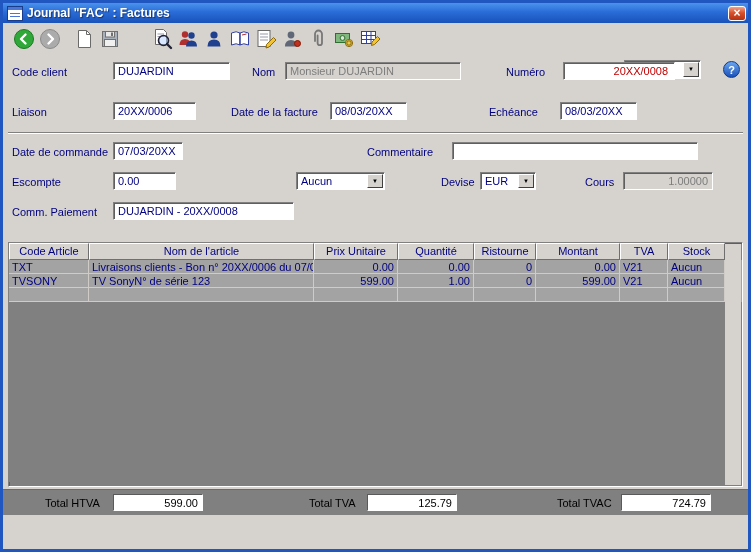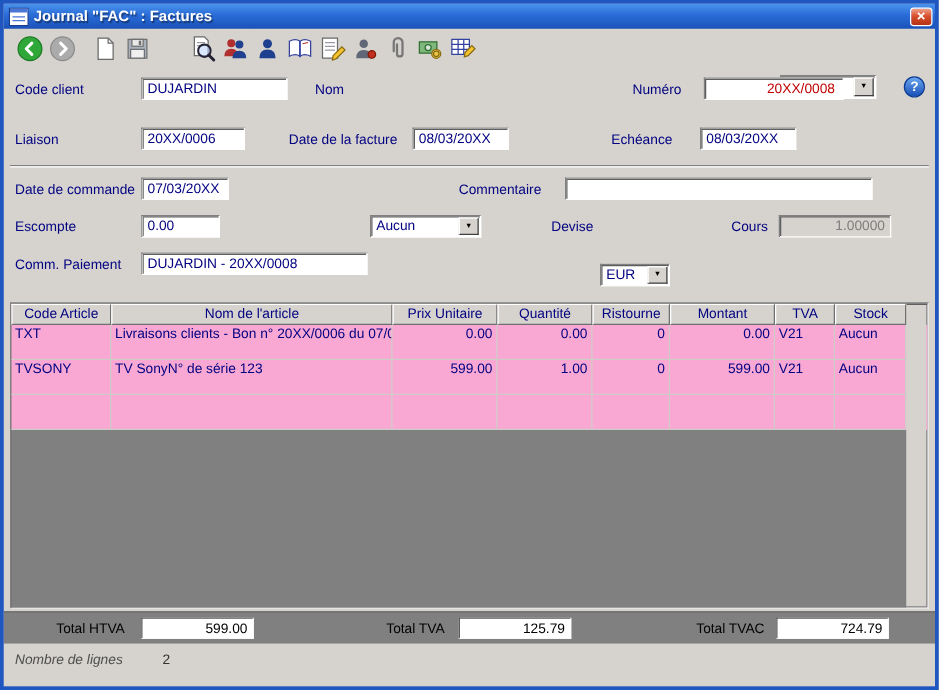--- a/index.html
+++ b/index.html
@@ -53,21 +53,21 @@
   .hsep { position:absolute; left:5px; width:735px; height:2px;
           border-top:1px solid #808080; border-bottom:1px solid #fff; }
 
   
   .grid { position:absolute; left:5px; top:239px; width:735px; height:245px;
           background:#808080; border:1px solid; border-color:#808080 #fff #fff #808080;
           box-shadow:inset 1px 1px 0 #5f5f5f; overflow:hidden; }
   .ghead { display:flex; height:17px; }
   .th { background:#D6D3CE; color:#000080; font-size:11px; text-align:center; line-height:15px;
         border:1px solid; border-color:#fff #6f6f6f #6f6f6f #fff; overflow:hidden; white-space:nowrap; flex:none; }
-  .trow { display:flex; height:28px; background:#f9a8d4; }
+  .trow { display:flex; height:14px; background:#a3a3a3; }
   .td { color:#000080; font-size:11px; line-height:15px; padding:0 3px;
         border-right:1px solid #CFCCC7; border-bottom:1px solid #CFCCC7;
         overflow:hidden; white-space:nowrap; flex:none; }
   .td.ar { text-align:right; }
   .c0{width:80px;} .c1{width:225px;} .c2{width:84px;} .c3{width:76px;}
   .c4{width:62px;} .c5{width:84px;} .c6{width:48px;} .c7{width:57px;}
   .gdark { height:180px; background:#808080; width:716px; }
   .vscroll { position:absolute; right:1px; top:1px; bottom:1px; width:16px; background:#D6D3CE; }
 
   
@@ -205,20 +205,21 @@
         <span style="color:#000;">06/2017</span>
         <span class="combo-btn" style="top:1px; height:15px;">▼</span>
       </span>
       <span class="help-btn">?</span>
     </div>
   </div>
 
   <span class="lbl" style="left:9px; top:60px;">Code client</span>
   <div class="fld" style="left:110px; top:59px; width:117px;">DUJARDIN</div>
   <span class="lbl" style="left:249px; top:60px;">Nom</span>
+  <div class="fld dis" style="left:282px; top:59px; width:176px;">Monsieur DUJARDIN</div>
   <span class="lbl" style="left:503px; top:60px;">Numéro</span>
   <div class="fld red" style="left:560px; top:59px; width:112px;">20XX/0008</div>
 
   <span class="lbl" style="left:9px; top:100px;">Liaison</span>
   <div class="fld" style="left:110px; top:99px; width:83px;">20XX/0006</div>
   <span class="lbl" style="left:228px; top:100px;">Date de la facture</span>
   <div class="fld" style="left:327px; top:99px; width:77px;">08/03/20XX</div>
   <span class="lbl" style="left:486px; top:100px;">Echéance</span>
   <div class="fld" style="left:557px; top:99px; width:77px;">08/03/20XX</div>
 
@@ -229,21 +230,21 @@
   <span class="lbl" style="left:364px; top:140px;">Commentaire</span>
   <div class="fld" style="left:449px; top:139px; width:246px;"></div>
 
   <span class="lbl" style="left:9px; top:170px;">Escompte</span>
   <div class="fld" style="left:110px; top:169px; width:63px;">0.00</div>
   <div class="fld combo" style="left:293px; top:169px; width:89px;">
     <span>Aucun</span>
     <span class="combo-btn">▼</span>
   </div>
   <span class="lbl" style="left:438px; top:170px;">Devise</span>
-  <div class="fld combo" style="left:477px; top:169px; width:56px;margin-top:39px;">
+  <div class="fld combo" style="left:477px; top:169px; width:56px;">
     <span>EUR</span>
     <span class="combo-btn">▼</span>
   </div>
   <span class="lbl" style="left:582px; top:170px;">Cours</span>
   <div class="fld dis ar" style="left:620px; top:169px; width:90px;">1.00000</div>
 
   <span class="lbl" style="left:9px; top:200px;">Comm. Paiement</span>
   <div class="fld" style="left:110px; top:199px; width:181px;">DUJARDIN - 20XX/0008</div>
 
   <div class="grid">
@@ -293,18 +294,14 @@
 
   <div class="totalsbar">
     <span class="tlabel" style="left:42px;">Total HTVA</span>
     <div class="tfield" style="left:110px;">599.00</div>
     <span class="tlabel" style="left:306px;">Total TVA</span>
     <div class="tfield" style="left:364px;">125.79</div>
     <span class="tlabel" style="left:554px;">Total TVAC</span>
     <div class="tfield" style="left:618px;">724.79</div>
   </div>
 
-  <div class="statusbar">
-    <span class="st-label">Nombre de lignes</span>
-    <span class="st-value">2</span>
-  </div>
 
 </div>
 
 </body></html>

